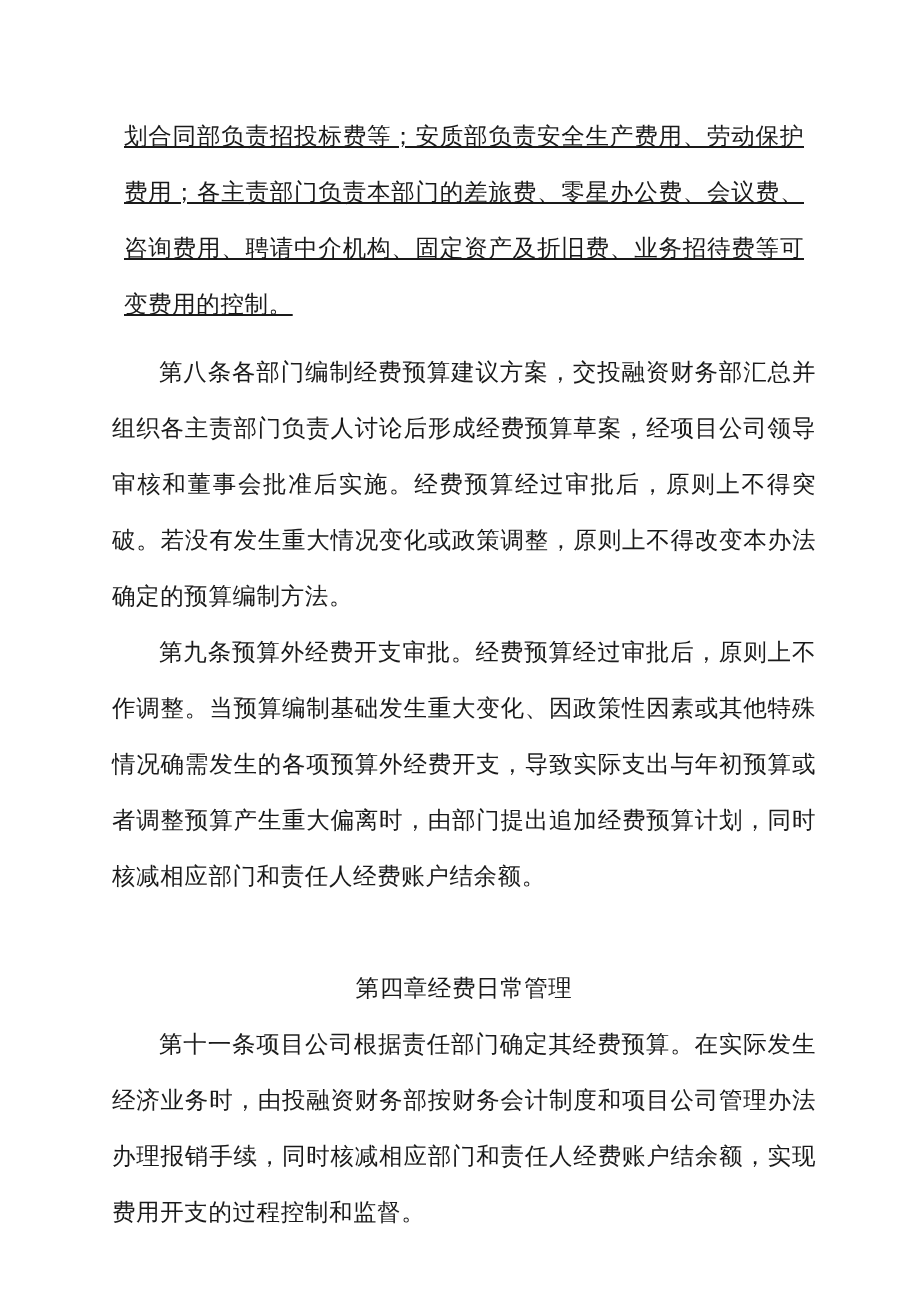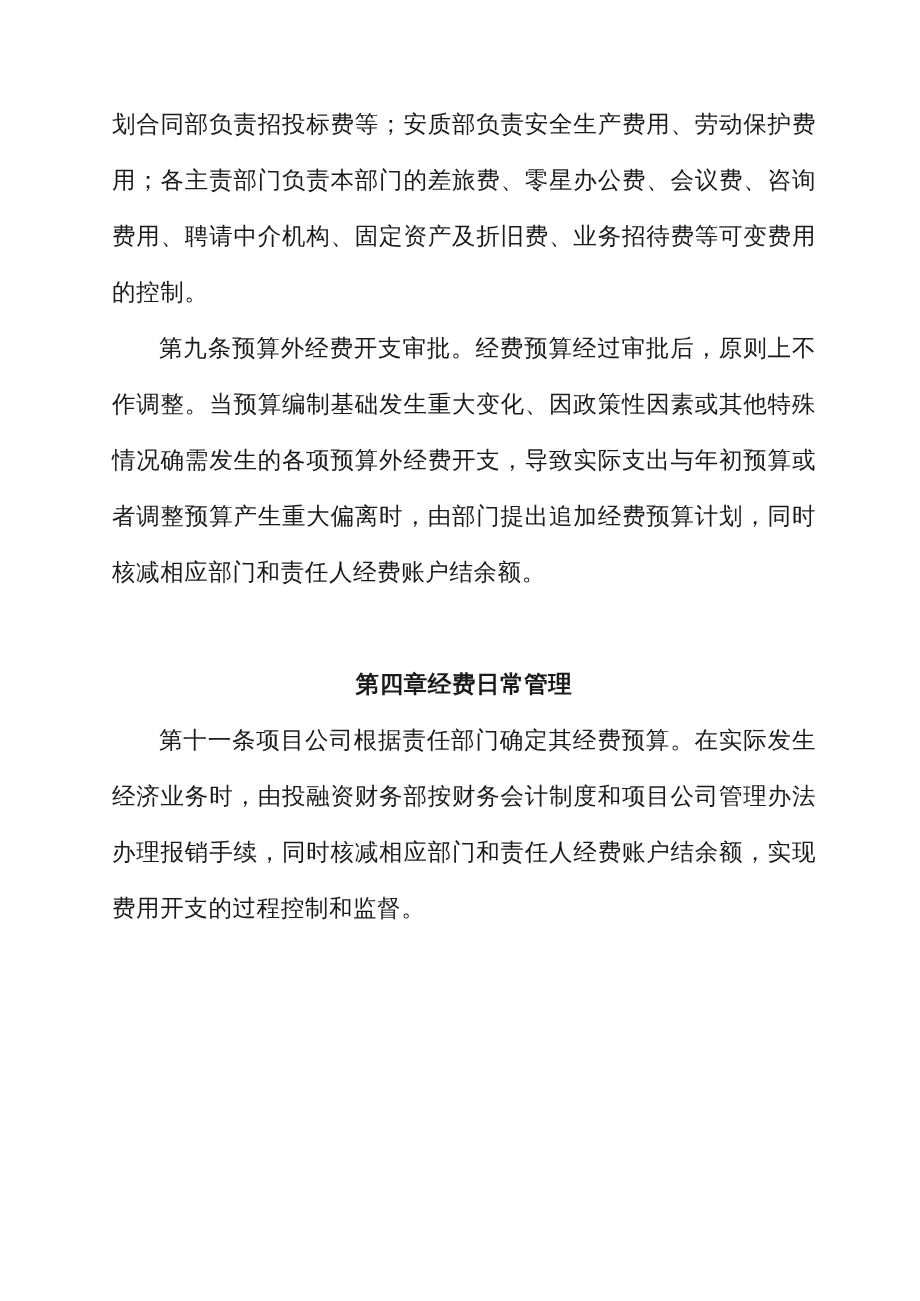--- a/index.html
+++ b/index.html
@@ -27,43 +27,45 @@
     line-height: 56px;
     letter-spacing: 0.6px;
     text-align: justify;
     text-justify: inter-ideograph;
   }
   p.para {
     margin: 0;
     text-indent: 2em;
   }
   p.cont {
-    margin: 0;
+    margin: 12px;
     text-indent: 0;
+    text-decoration: underline;
   }
   .heading {
     margin: 0;
     text-align: center;
     font-size: 23.5px;
     line-height: 56px;
     letter-spacing: 0.6px;
-    font-weight: bold;
+    font-weight: normal;
   }
   .spacer-lg {
     height: 56px;
   }
 </style>
 </head>
 <body>
 
 <div class="page">
   <div class="doc-body">
 
     <p class="cont">划合同部负责招投标费等；安质部负责安全生产费用、劳动保护费用；各主责部门负责本部门的差旅费、零星办公费、会议费、咨询费用、聘请中介机构、固定资产及折旧费、业务招待费等可变费用的控制。</p>
 
+    <p class="para">第八条各部门编制经费预算建议方案，交投融资财务部汇总并组织各主责部门负责人讨论后形成经费预算草案，经项目公司领导审核和董事会批准后实施。经费预算经过审批后，原则上不得突破。若没有发生重大情况变化或政策调整，原则上不得改变本办法确定的预算编制方法。</p>
 
     <p class="para">第九条预算外经费开支审批。经费预算经过审批后，原则上不作调整。当预算编制基础发生重大变化、因政策性因素或其他特殊情况确需发生的各项预算外经费开支，导致实际支出与年初预算或者调整预算产生重大偏离时，由部门提出追加经费预算计划，同时核减相应部门和责任人经费账户结余额。</p>
 
     <div class="spacer-lg"></div>
 
     <h2 class="heading">第四章经费日常管理</h2>
 
 
     <p class="para">第十一条项目公司根据责任部门确定其经费预算。在实际发生经济业务时，由投融资财务部按财务会计制度和项目公司管理办法办理报销手续，同时核减相应部门和责任人经费账户结余额，实现费用开支的过程控制和监督。</p>
 

